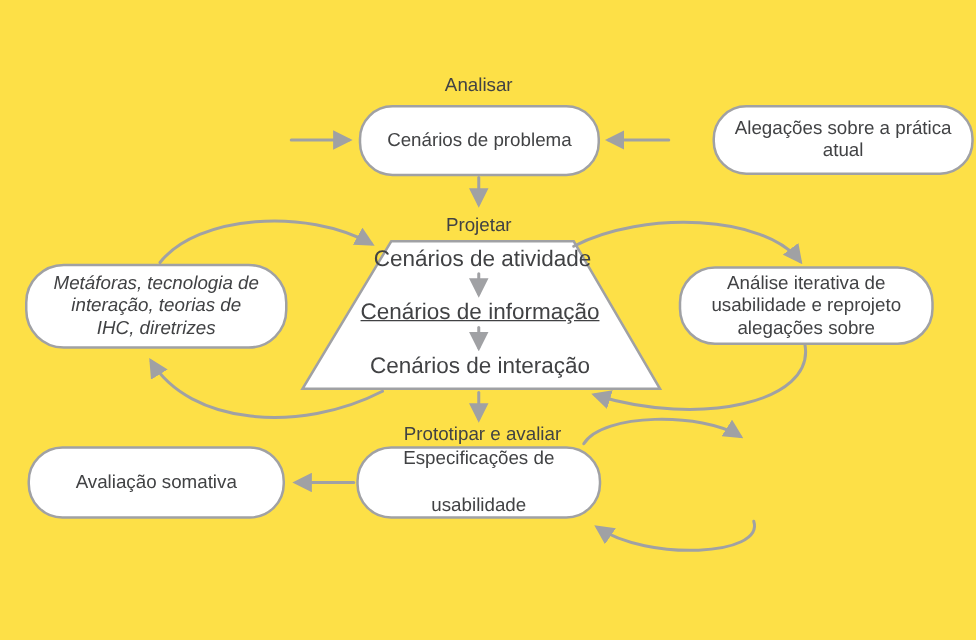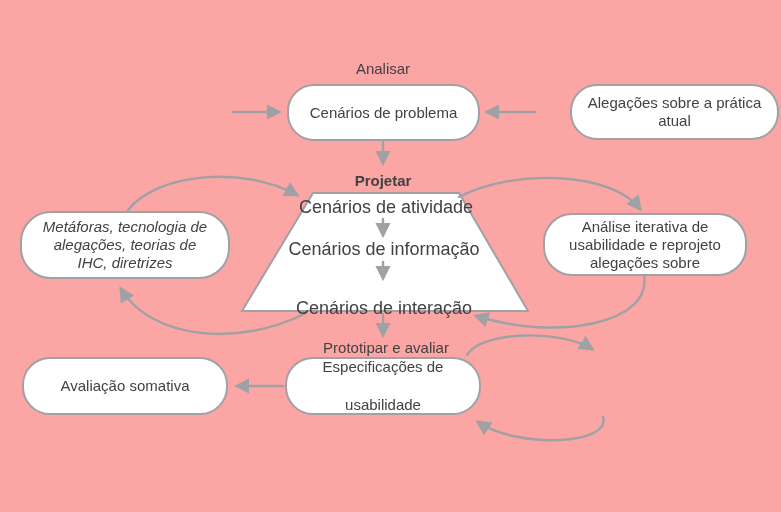--- a/index.html
+++ b/index.html
@@ -8,21 +8,21 @@
   }
   * { margin: 0; padding: 0; box-sizing: border-box; }
   body {
     font-family: "Liberation Sans", "DejaVu Sans", sans-serif;
     background: #ffffff;
   }
   .canvas {
     position: relative;
     width: 781px;
     height: 512px;
-    background: #fca5a5;
+    background: #fde047;
     overflow: hidden;
   }
   svg.wires {
     position: absolute;
     left: 0; top: 0;
     width: 781px; height: 512px;
   }
   svg.wires path.ln, svg.wires line.ln, svg.wires polygon.shape {
     stroke: var(--stroke);
     fill: none;
@@ -89,40 +89,40 @@
 
     <path class="ln" d="M128,210 C158,172 245,166 297,195" marker-end="url(#arrow)"></path>
     <path class="ln" d="M306,313 C240,347 152,340 121,289" marker-end="url(#arrow)"></path>
     <path class="ln" d="M459,197 C515,168 612,172 640,209" marker-end="url(#arrow)"></path>
     <path class="ln" d="M644,276 C652,322 560,342 476,316" marker-end="url(#arrow)"></path>
     <path class="ln" d="M467,355 C482,330 562,330 592,349" marker-end="url(#arrow)"></path>
     <path class="ln" d="M603,417 C612,445 518,449 478,422" marker-end="url(#arrow)"></path>
   </svg>
 
   <div class="phase-label" style="left:383px; top:60px;">Analisar</div>
-  <div class="phase-label" style="left:383px; top:172px;font-weight:bold;">Projetar</div>
+  <div class="phase-label" style="left:383px; top:172px;">Projetar</div>
   <div class="phase-label" style="left:386px; top:339px;">Prototipar e avaliar</div>
 
   <div class="trap-item" style="left:386px; top:199px;">Cenários de atividade</div>
-  <div class="trap-item" style="left:384px; top:241px;">Cenários de informação</div>
-  <div class="trap-item" style="left:384px; top:300px;">Cenários de interação</div>
+  <div class="trap-item" style="left:384px; top:241px;text-decoration:underline;">Cenários de informação</div>
+  <div class="trap-item" style="left:384px; top:284px;">Cenários de interação</div>
 
 
   <div class="node" style="left:287px; top:84px; width:193px; height:57px; border-radius:27px;">
     <div>Cenários de problema</div>
   </div>
 
   <div class="node" style="left:570px; top:84px; width:209px; height:56px; border-radius:27px;">
     <div>Alegações  sobre a prática</div>
     <div>atual</div>
   </div>
 
   <div class="node" style="left:20px; top:211px; width:210px; height:68px; border-radius:31px;font-style:italic;">
     <div>Metáforas, tecnologia de</div>
-    <div>alegações, teorias de</div>
+    <div>interação, teorias de</div>
     <div>IHC, diretrizes</div>
   </div>
 
   <div class="node" style="left:543px; top:213px; width:204px; height:63px; border-radius:29px;">
     <div>Análise iterativa de</div>
     <div>usabilidade e reprojeto</div>
     <div>alegações sobre</div>
   </div>
 
   <div class="node" style="left:285px; top:357px; width:196px; height:58px; border-radius:28px;gap:20px;">

